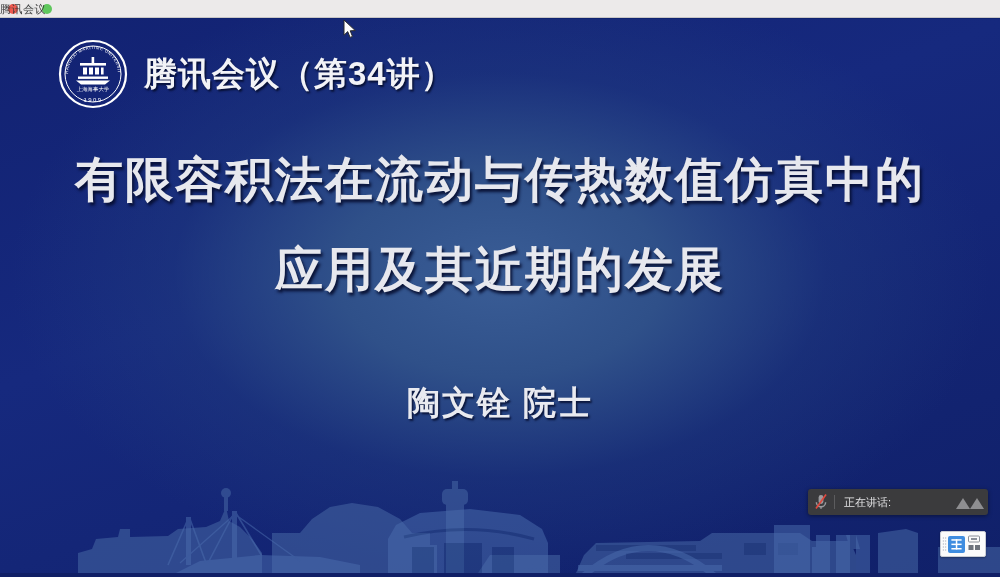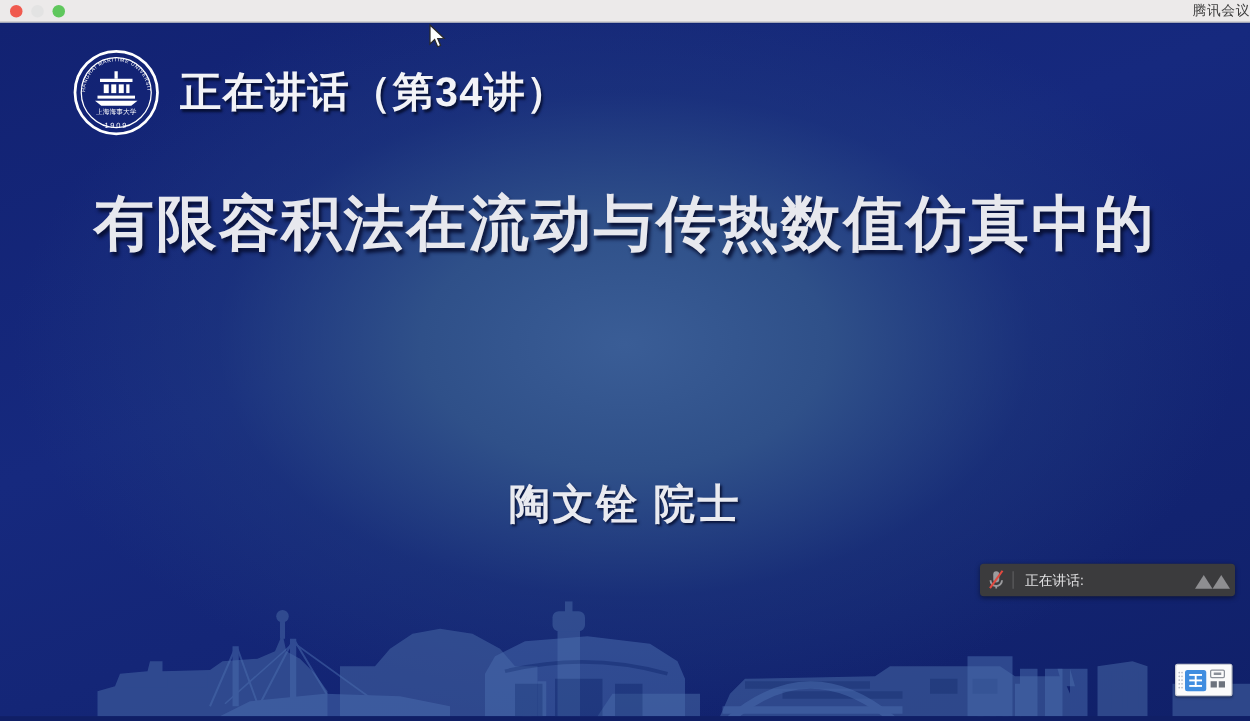--- a/index.html
+++ b/index.html
@@ -42,21 +42,21 @@
   }
   .tl-close { background: #f05a4f; }
   .tl-min   { background: #e3e3e3; }
   .tl-max   { background: #5fc75d; }
   #titlebar-title {
     position: absolute;
     left: 0; top: 0;
     width: 1000px;
     height: 18px;
     line-height: 18px;
-    text-align: right;
+    text-align: left;
     font-size: 11px;
     color: #3c3c3c;
     letter-spacing: 0.5px;
   }
 
   
   #slide {
     position: absolute;
     left: 0; top: 19px;
     width: 1000px;
@@ -149,22 +149,22 @@
     left: 0; bottom: 4px;
     width: 1000px;
     height: 92px;
     z-index: 5;
     pointer-events: none;
   }
 
   
   #speaking-bar {
     position: absolute;
-    right: 12px; top: 432px;
-    width: 204px; height: 26px;
+    right: 12px; top: 470px;
+    width: 180px; height: 26px;
     background: #3b3b3d;
     border-radius: 3px;
     display: flex;
     align-items: center;
     z-index: 30;
     box-shadow: 0 1px 4px rgba(0,0,0,0.45);
   }
   #mic-muted-icon {
     width: 26px; height: 26px;
     position: relative;
@@ -331,25 +331,26 @@
             <rect x="43" y="28.5" width="2.6" height="7"></rect>
             <rect x="33.6" y="18" width="2.6" height="6"></rect>
             <rect x="20" y="37.5" width="30" height="2.4"></rect>
             <path d="M18 41.5 L52 41.5 L47 45.6 L23 45.6 Z"></path>
           </g>
           <text x="35" y="52.4" font-size="5.4" fill="#ffffff" text-anchor="middle" font-family="'Liberation Sans', sans-serif">上海海事大学</text>
           <text x="35" y="63.2" font-size="6" fill="#ffffff" text-anchor="middle" letter-spacing="1.4" font-family="'Liberation Sans', sans-serif">1909</text>
         </svg>
       </div>
 
-      <div id="banner-title">正在讲话（第34讲）</div>
+      <div id="banner-title">腾讯会议（第34讲）</div>
     </div>
 
     <div id="title-block">
       <div class="title-line">有限容积法在流动与传热数值仿真中的</div>
+      <div class="title-line">应用及其近期的发展</div>
     </div>
 
     <div id="speaker-block">
       <div id="speaker-name">陶文铨  院士</div>
     </div>
 
     <div id="speaking-bar">
       <div id="mic-muted-icon">
         <svg viewBox="0 0 26 26" width="26" height="26">
           <g fill="#9b9b9e">

